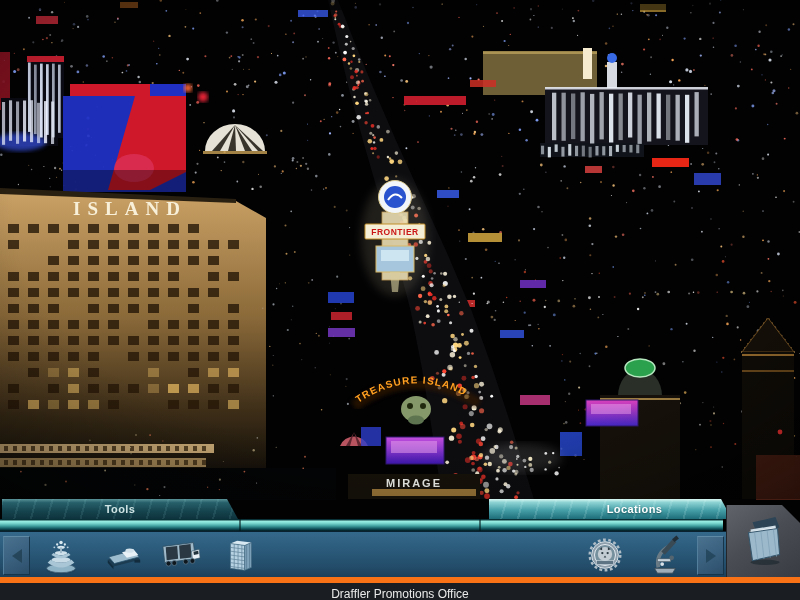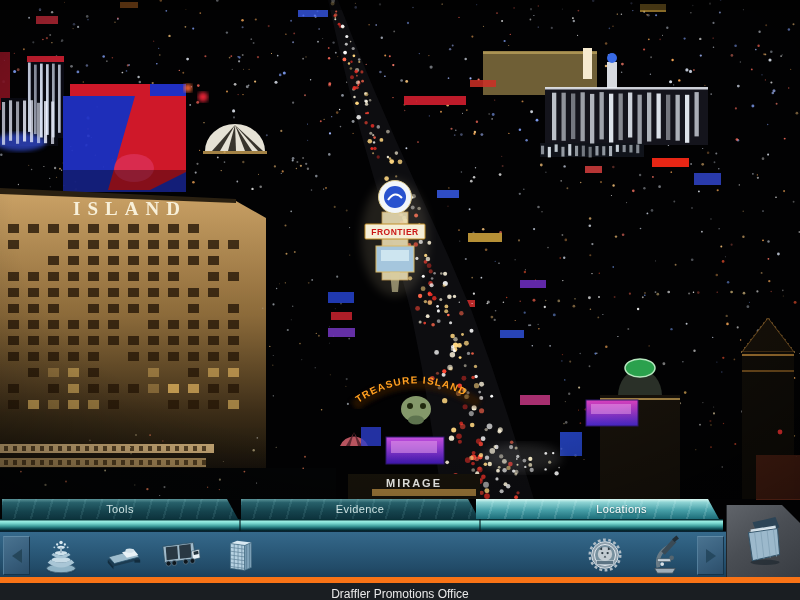--- a/index.html
+++ b/index.html
@@ -2,31 +2,31 @@
 <html><head>
 <meta charset="utf-8">
 <style>
   html,body{margin:0;padding:0;background:#000;}
   #stage{position:relative;width:800px;height:600px;overflow:hidden;background:#000;
          font-family:"Liberation Sans",sans-serif;-webkit-user-select:none;user-select:none;}
   #scene{position:absolute;left:0;top:0;filter:blur(.5px) saturate(1.05);}
   
   .tab{position:absolute;top:499px;height:20px;box-sizing:border-box;
        clip-path:polygon(0 0,calc(100% - 11px) 0,100% 100%,0 100%);
-       text-align:center;line-height:21px;font-size:11px;font-weight:normal;
+       text-align:center;line-height:21px;font-size:11px;font-weight:bold;
        letter-spacing:.4px;color:#cfe4e4;cursor:pointer;
        background-image:repeating-linear-gradient(105deg,rgba(160,225,230,.10) 0 2px,rgba(0,0,0,0) 2px 16px),
          linear-gradient(180deg,#5a9398 0,#27606a 18%,#15434d 62%,#0d333d 100%);}
   .tab.active{color:#fff;
        background-image:repeating-linear-gradient(105deg,rgba(220,255,255,.14) 0 2px,rgba(0,0,0,0) 2px 16px),
          linear-gradient(180deg,#d9f8f2 0,#8fd4d4 16%,#47a0a8 55%,#1d6d79 100%);
        text-shadow:0 1px 2px rgba(0,40,45,.6);}
   #tab-tools{left:2px;width:236px;}
   #tab-evidence{left:241px;width:238px;}
-  #tab-locations{left:476px;width:243px;padding-left:48px;}
+  #tab-locations{left:489px;width:243px;padding-left:48px;}
   #tealbar{position:absolute;left:0;top:519px;width:723px;height:12px;
        background:linear-gradient(180deg,#062a30 0,#0b3a40 1px,#9ef0e4 2px,#7fdcd4 4px,#3fa09e 7px,#0d4e58 10px,#03191f 12px);}
   #tealbar .seam{position:absolute;top:0;width:2px;height:12px;background:rgba(1,22,26,.55);}
   #iconrow{position:absolute;left:0;top:531px;width:726px;height:46px;box-sizing:border-box;
        border-top:1px solid #0a2230;
        background:linear-gradient(180deg,#35698b 0,#2b5a7a 40%,#224b68 80%,#1c3f59 100%);}
   .scrollbtn{position:absolute;top:536px;width:27px;height:39px;box-sizing:border-box;cursor:pointer;
        background:linear-gradient(150deg,#4a7390 0,#3a617f 50%,#2c4e6a 100%);
        border:1px solid #16344a;border-top-color:#5f8aa6;border-left-color:#547f9c;
        display:flex;align-items:center;justify-content:center;}
@@ -1589,23 +1589,20 @@
       <text x="414" y="487" text-anchor="middle" font-size="11" font-weight="bold" letter-spacing="2" fill="#f2f2ee">MIRAGE</text>
     </g>
 
     <rect x="0" y="0" width="800" height="10" fill="#000" opacity="0.5"></rect>
     <rect x="0" y="0" width="800" height="499" fill="url(#vig)"></rect>
   </svg>
 
   <div class="tab" id="tab-tools">
     <span>Tools</span>
   </div>
-  <div class="tab" id="tab-evidence">
-    <span>Evidence</span>
-  </div>
   <div class="tab active" id="tab-locations">
     <span>Locations</span>
   </div>
 
   <div id="tealbar">
     <div class="seam" style="left:239px"></div>
     <div class="seam" style="left:479px"></div>
   </div>
 
   <div id="iconrow"></div>

